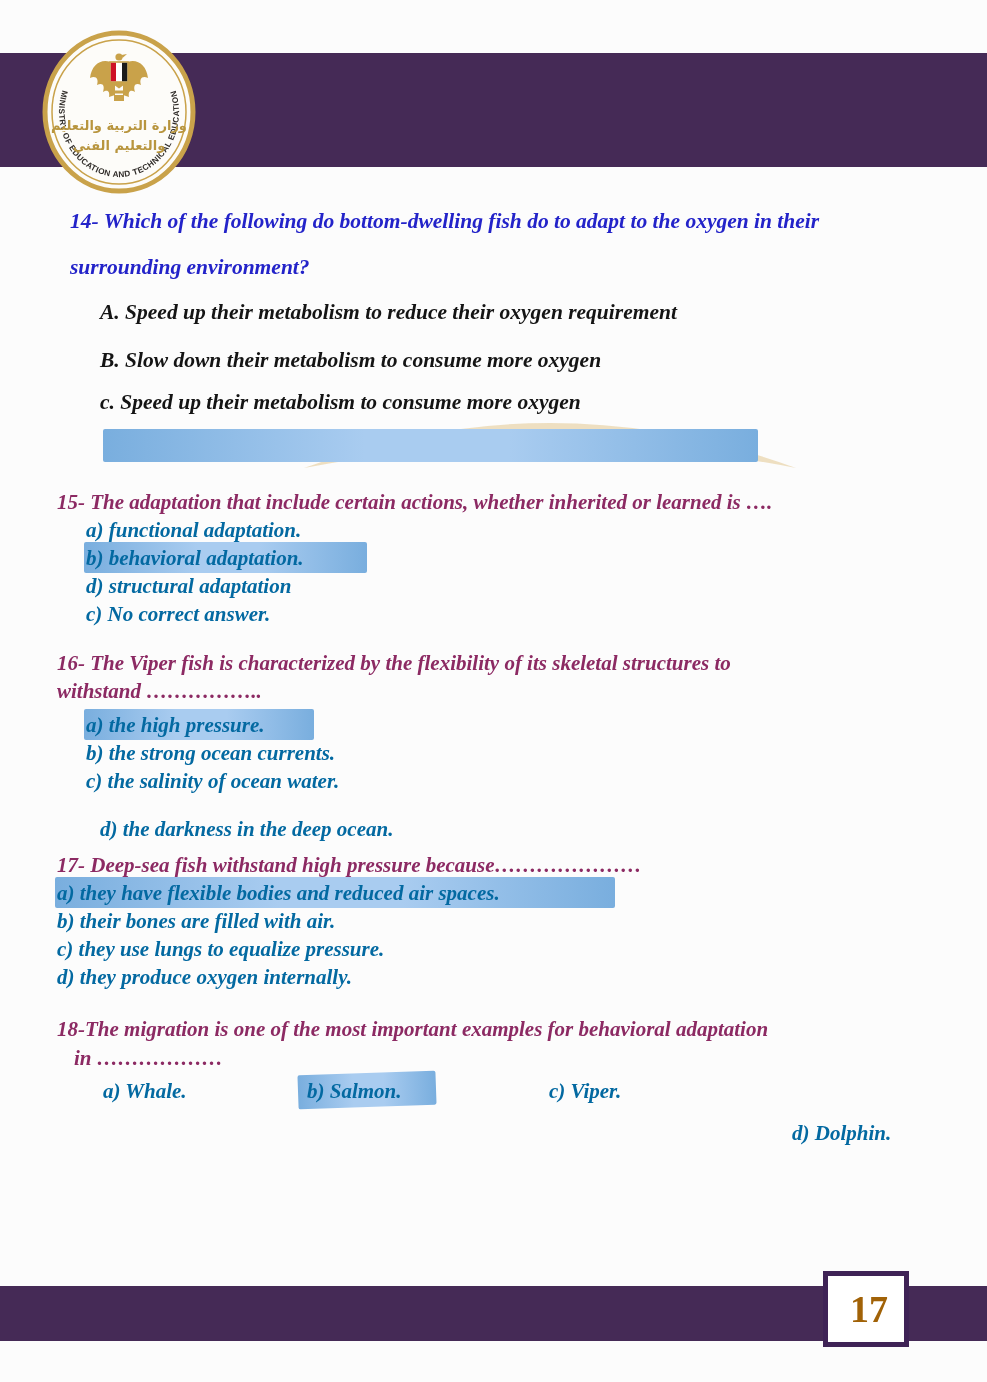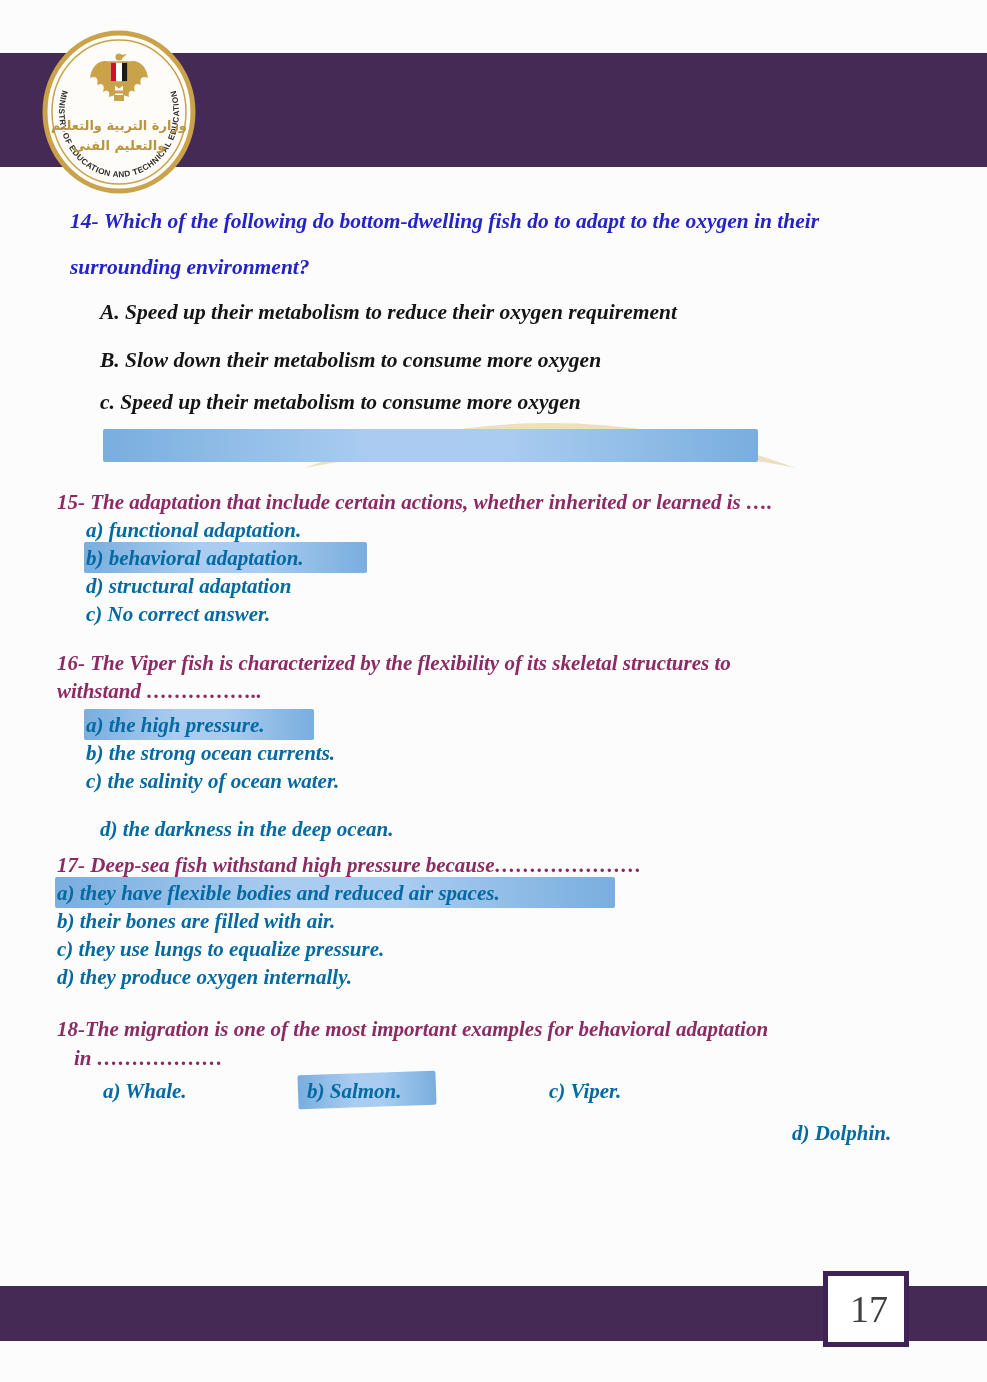--- a/index.html
+++ b/index.html
@@ -60,22 +60,22 @@
   .l-q18-a{left:103px;top:1078px;}
   .l-q18-b{left:307px;top:1078px;}
   .l-q18-c{left:549px;top:1078px;text-align:right;}
   .l-q18-d{left:792px;top:1078px;margin-top:42px;}
   .page-box{
     position:absolute;left:823px;top:1271px;width:76px;height:66px;
     background:#ffffff;border:5px solid #3f2356;z-index:6;
     display:flex;align-items:center;justify-content:center;
   }
   .page-box span{
-    font-family:"Liberation Serif", serif;font-weight:normal;
-    font-size:38px;color:#404040;margin-left:6px;
+    font-family:"Liberation Serif", serif;font-weight:bold;
+    font-size:38px;color:#a16207;margin-left:6px;
   }
   .ring-text{
     font-family:"Liberation Sans", sans-serif;font-weight:bold;
     font-size:8.2px;letter-spacing:0.4px;fill:#2f2b28;
   }
   .arabic{
     font-family:"DejaVu Sans", sans-serif;font-weight:bold;
     fill:#b8953e;text-anchor:middle;
   }
 </style>

